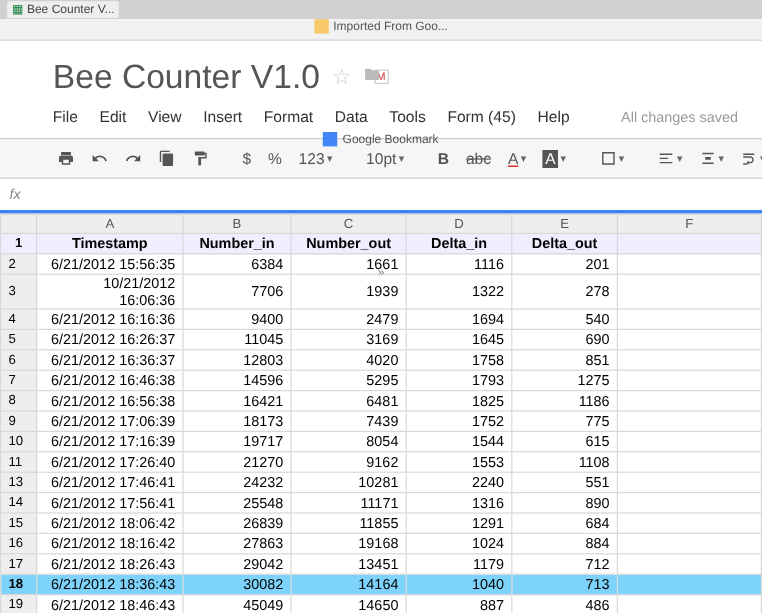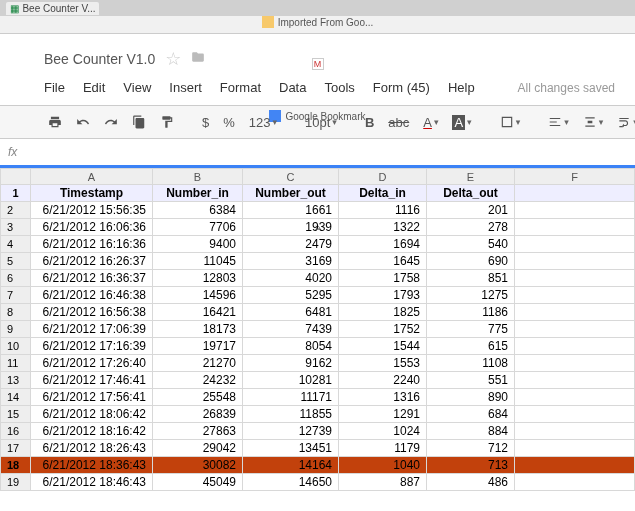--- a/index.html
+++ b/index.html
@@ -3,42 +3,42 @@
 <meta charset="utf-8">
 <style>
 * { margin:0; padding:0; box-sizing:border-box; }
 body { font-family: Arial, sans-serif; font-size:13px; background:#fff; color:#222; overflow:hidden; width:635px; height:511px; }
 .tab-bar { height:16px; background:#d0d0d0; display:flex; align-items:center; padding:0 6px; gap:4px; font-size:10px; color:#444; }
 .browser-tab { background:#eee; padding:1px 4px; border-radius:2px 2px 0 0; display:flex; align-items:center; gap:3px; }
 .bm-row { height:18px; background:#f1f1f1; display:flex; align-items:center; gap:10px; padding:0 8px; border-bottom:1px solid #ccc; font-size:10px; color:#555;flex-direction:column; }
 .bm-row .sq { width:12px; height:12px; }
 .doc-area { background:#fff; }
 .title-row { display:flex; align-items:center; gap:10px; padding:14px 0 4px 44px; }
-.doc-title { font-size:14px; color:#555; font-weight:normal; }
+.doc-title { font-size:28px; color:#555; font-weight:normal; }
 .star { color:#ccc; font-size:18px; }
 .folder { color:#bbb; font-size:16px; }
 .menu-row { display:flex; align-items:flex-end; gap:18px; padding:6px 0 10px 44px; font-size:13px; color:#333; }
 .menu-row .status { margin-left:auto; margin-right:20px; color:#999; font-size:12px; }
 .toolbar { border-top:1px solid #ccc; border-bottom:1px solid #ccc; background:#f6f6f6; display:flex; align-items:center; padding:6px 8px 6px 44px; gap:6px; }
 .tb-btn { padding:2px 4px; color:#555; font-size:13px; display:inline-flex; align-items:center; gap:2px; }
 .tb-sep { width:1px; height:20px; background:#ccc; margin:0 4px; }
 .dd::after { content:" \25BE"; font-size:9px; color:#666; }
 .fx-row { display:flex; align-items:center; padding:4px 8px; border-bottom:3px solid #3b82f6; font-size:12px; color:#888; font-style:italic; }
 .fx-label { width:30px; font-style:italic; }
 .fx-input { flex:1; height:18px; border:none; outline:none; font-size:12px; }
 .grid { position:relative; width:100%; }
 .grid table { border-collapse:collapse; width:100%; table-layout:fixed; }
 .grid th, .grid td { border:1px solid #d8d8d8; height:17px; font-size:12px; }
 .grid .col-hdr th { background:#eee; color:#555; text-align:center; font-weight:normal; font-size:11px; height:16px; }
 .grid .row-hdr { background:#eee; color:#555; text-align:center; width:30px; font-size:11px; }
 .grid .row-hdr.sel { background:#ddd; font-weight:bold; }
 .grid .head-row td { background:#eef; font-weight:bold; text-align:center; color:#000; }
 .grid .data-row td { text-align:right; padding:0 6px; color:#000; }
 .grid .data-row td:first-of-type { text-align:left; padding-left:6px; }
-.grid .data-row.sel td { background:#c2410c; }
+.grid .data-row.sel td { background:#7dd3fc; }
 .cA{width:122px}.cB{width:90px}.cC{width:96px}.cD{width:88px}.cE{width:88px}.cF{width:120px}
 .icon-svg { width:14px; height:14px; display:inline-block; }
 .und { text-decoration:underline; }
 </style>
 </head>
 <body>
 
 <div class="tab-bar">
   <span class="browser-tab">
     <span style="color:#0a7d34">▦</span>
@@ -202,21 +202,21 @@
             <td class="row-hdr">2</td>
             <td>6/21/2012 15:56:35</td>
             <td>6384</td>
             <td>1661</td>
             <td>1116</td>
             <td>201</td>
             <td></td>
           </tr>
           <tr class="data-row">
             <td class="row-hdr">3</td>
-            <td>6/21/2012 16:06:36</td>
+            <td>10/21/2012 16:06:36</td>
             <td>7706</td>
             <td>1939</td>
             <td>1322</td>
             <td>278</td>
             <td></td>
           </tr>
           <tr class="data-row">
             <td class="row-hdr">4</td>
             <td>6/21/2012 16:16:36</td>
             <td>9400</td>
@@ -312,21 +312,21 @@
             <td>26839</td>
             <td>11855</td>
             <td>1291</td>
             <td>684</td>
             <td></td>
           </tr>
           <tr class="data-row">
             <td class="row-hdr">16</td>
             <td>6/21/2012 18:16:42</td>
             <td>27863</td>
-            <td>12739</td>
+            <td>19168</td>
             <td>1024</td>
             <td>884</td>
             <td></td>
           </tr>
           <tr class="data-row">
             <td class="row-hdr">17</td>
             <td>6/21/2012 18:26:43</td>
             <td>29042</td>
             <td>13451</td>
             <td>1179</td>

